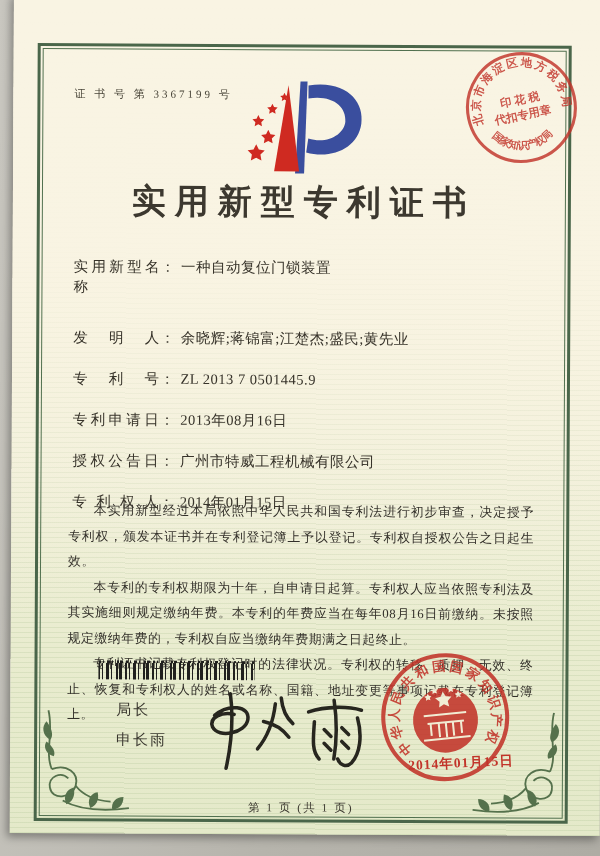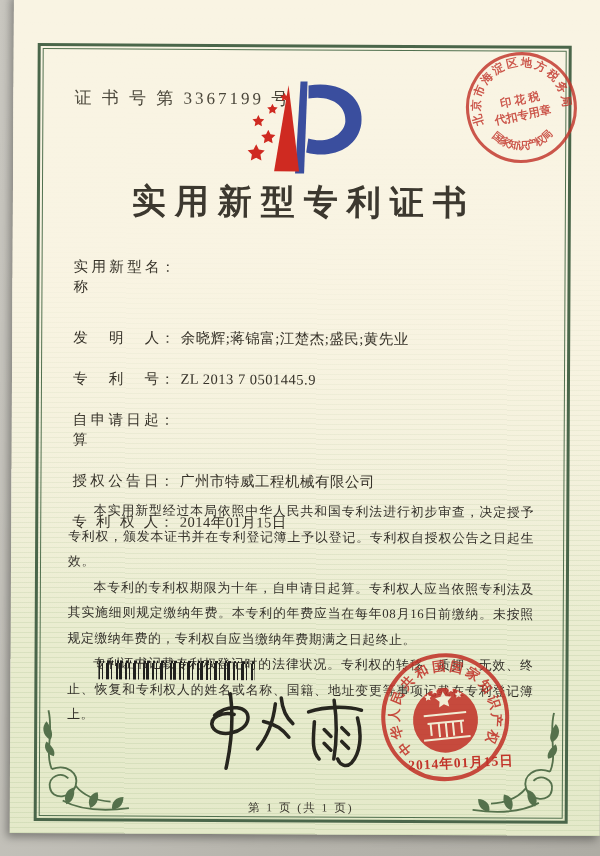--- a/index.html
+++ b/index.html
@@ -21,21 +21,21 @@
     content:"";position:absolute;inset:0;
     background:linear-gradient(180deg,#f9f4e3 0%,rgba(249,244,227,.92) 30%,rgba(249,244,227,.35) 55%,rgba(249,244,227,0) 75%);
     pointer-events:none;
   }
   .frame{
     position:absolute;left:24px;top:50px;width:528px;height:772px;
     border:3px solid #4a664a;
   }
   .frame-inner{position:absolute;inset:2px;border:1px solid #51704f;}
   .cert-number{
-    position:absolute;left:34px;top:40px;font-size:17px;letter-spacing:3px;
+    position:absolute;left:34px;top:40px;font-size:11px;letter-spacing:3px;
     color:#4a463a;
   }
   .logo{position:absolute;left:204px;top:32px;width:124px;height:100px;}
   .tax-seal{
     position:absolute;left:424px;top:2px;width:114px;height:114px;
     transform:rotate(-12deg);opacity:.82;z-index:5;
   }
   .title{
     position:absolute;left:0;top:132px;width:100%;text-align:center;
     font-size:34px;font-weight:700;letter-spacing:9px;color:#3c382f;
@@ -129,34 +129,36 @@
         <text class="seal-text" x="55" y="66" font-size="11" text-anchor="middle">代扣专用章</text>
       </svg>
     </div>
 
     <div class="title">实用新型专利证书</div>
 
     <div class="fields">
       <div class="field f-gap-lg">
         <span class="flabel">实用新型名称</span>
           <span class="fcolon">：</span>
+          <span class="fvalue">一种自动复位门锁装置</span>
       </div>
       <div class="field f-gap">
         <span class="flabel">发明人</span>
           <span class="fcolon">：</span>
           <span class="fvalue">余晓辉;蒋锦富;江楚杰;盛民;黄先业</span>
       </div>
       <div class="field f-gap">
         <span class="flabel">专利号</span>
           <span class="fcolon">：</span>
           <span class="fvalue">ZL 2013 7 0501445.9</span>
       </div>
       <div class="field f-gap">
-        <span class="flabel">自申请日起算</span>
-          <span class="fcolon">：</span>
+        <span class="flabel">专利申请日</span>
+          <span class="fcolon">：</span>
+          <span class="fvalue">2013年08月16日</span>
       </div>
       <div class="field f-gap">
         <span class="flabel">授权公告日</span>
           <span class="fcolon">：</span>
           <span class="fvalue">广州市特威工程机械有限公司</span>
       </div>
       <div class="field">
         <span class="flabel">专利权人</span>
           <span class="fcolon">：</span>
           <span class="fvalue">2014年01月15日</span>
@@ -164,20 +166,24 @@
     </div>
 
     <div class="paras">
       <p>本实用新型经过本局依照中华人民共和国专利法进行初步审查，决定授予专利权，颁发本证书并在专利登记簿上予以登记。专利权自授权公告之日起生效。</p>
       <p>本专利的专利权期限为十年，自申请日起算。专利权人应当依照专利法及其实施细则规定缴纳年费。本专利的年费应当在每年08月16日前缴纳。未按照规定缴纳年费的，专利权自应当缴纳年费期满之日起终止。</p>
       <p>专利证书记载专利权登记时的法律状况。专利权的转移、质押、无效、终止、恢复和专利权人的姓名或名称、国籍、地址变更等事项记载在专利登记簿上。</p>
     </div>
 
     <div class="barcode"></div>
 
+    <div class="sig-titles">
+      <div>局长</div>
+      <div>申长雨</div>
+    </div>
 
     <div class="signature">
       <svg viewBox="0 0 190 92" width="186" height="92">
         <g fill="none" stroke="#27261f" stroke-width="3.6" stroke-linecap="round" stroke-linejoin="round">
           <path d="M30,30 C44,18 66,20 64,34 C62,48 34,54 28,42 C24,32 38,26 50,29"></path>
           <path d="M46,8 C49,30 48,56 42,84"></path>
           <path d="M92,18 C90,36 84,52 74,64"></path>
           <path d="M80,36 C90,38 100,44 106,52"></path>
           <path d="M98,12 C99,22 103,32 110,38"></path>
           <path d="M126,26 C144,20 166,20 180,24"></path>

